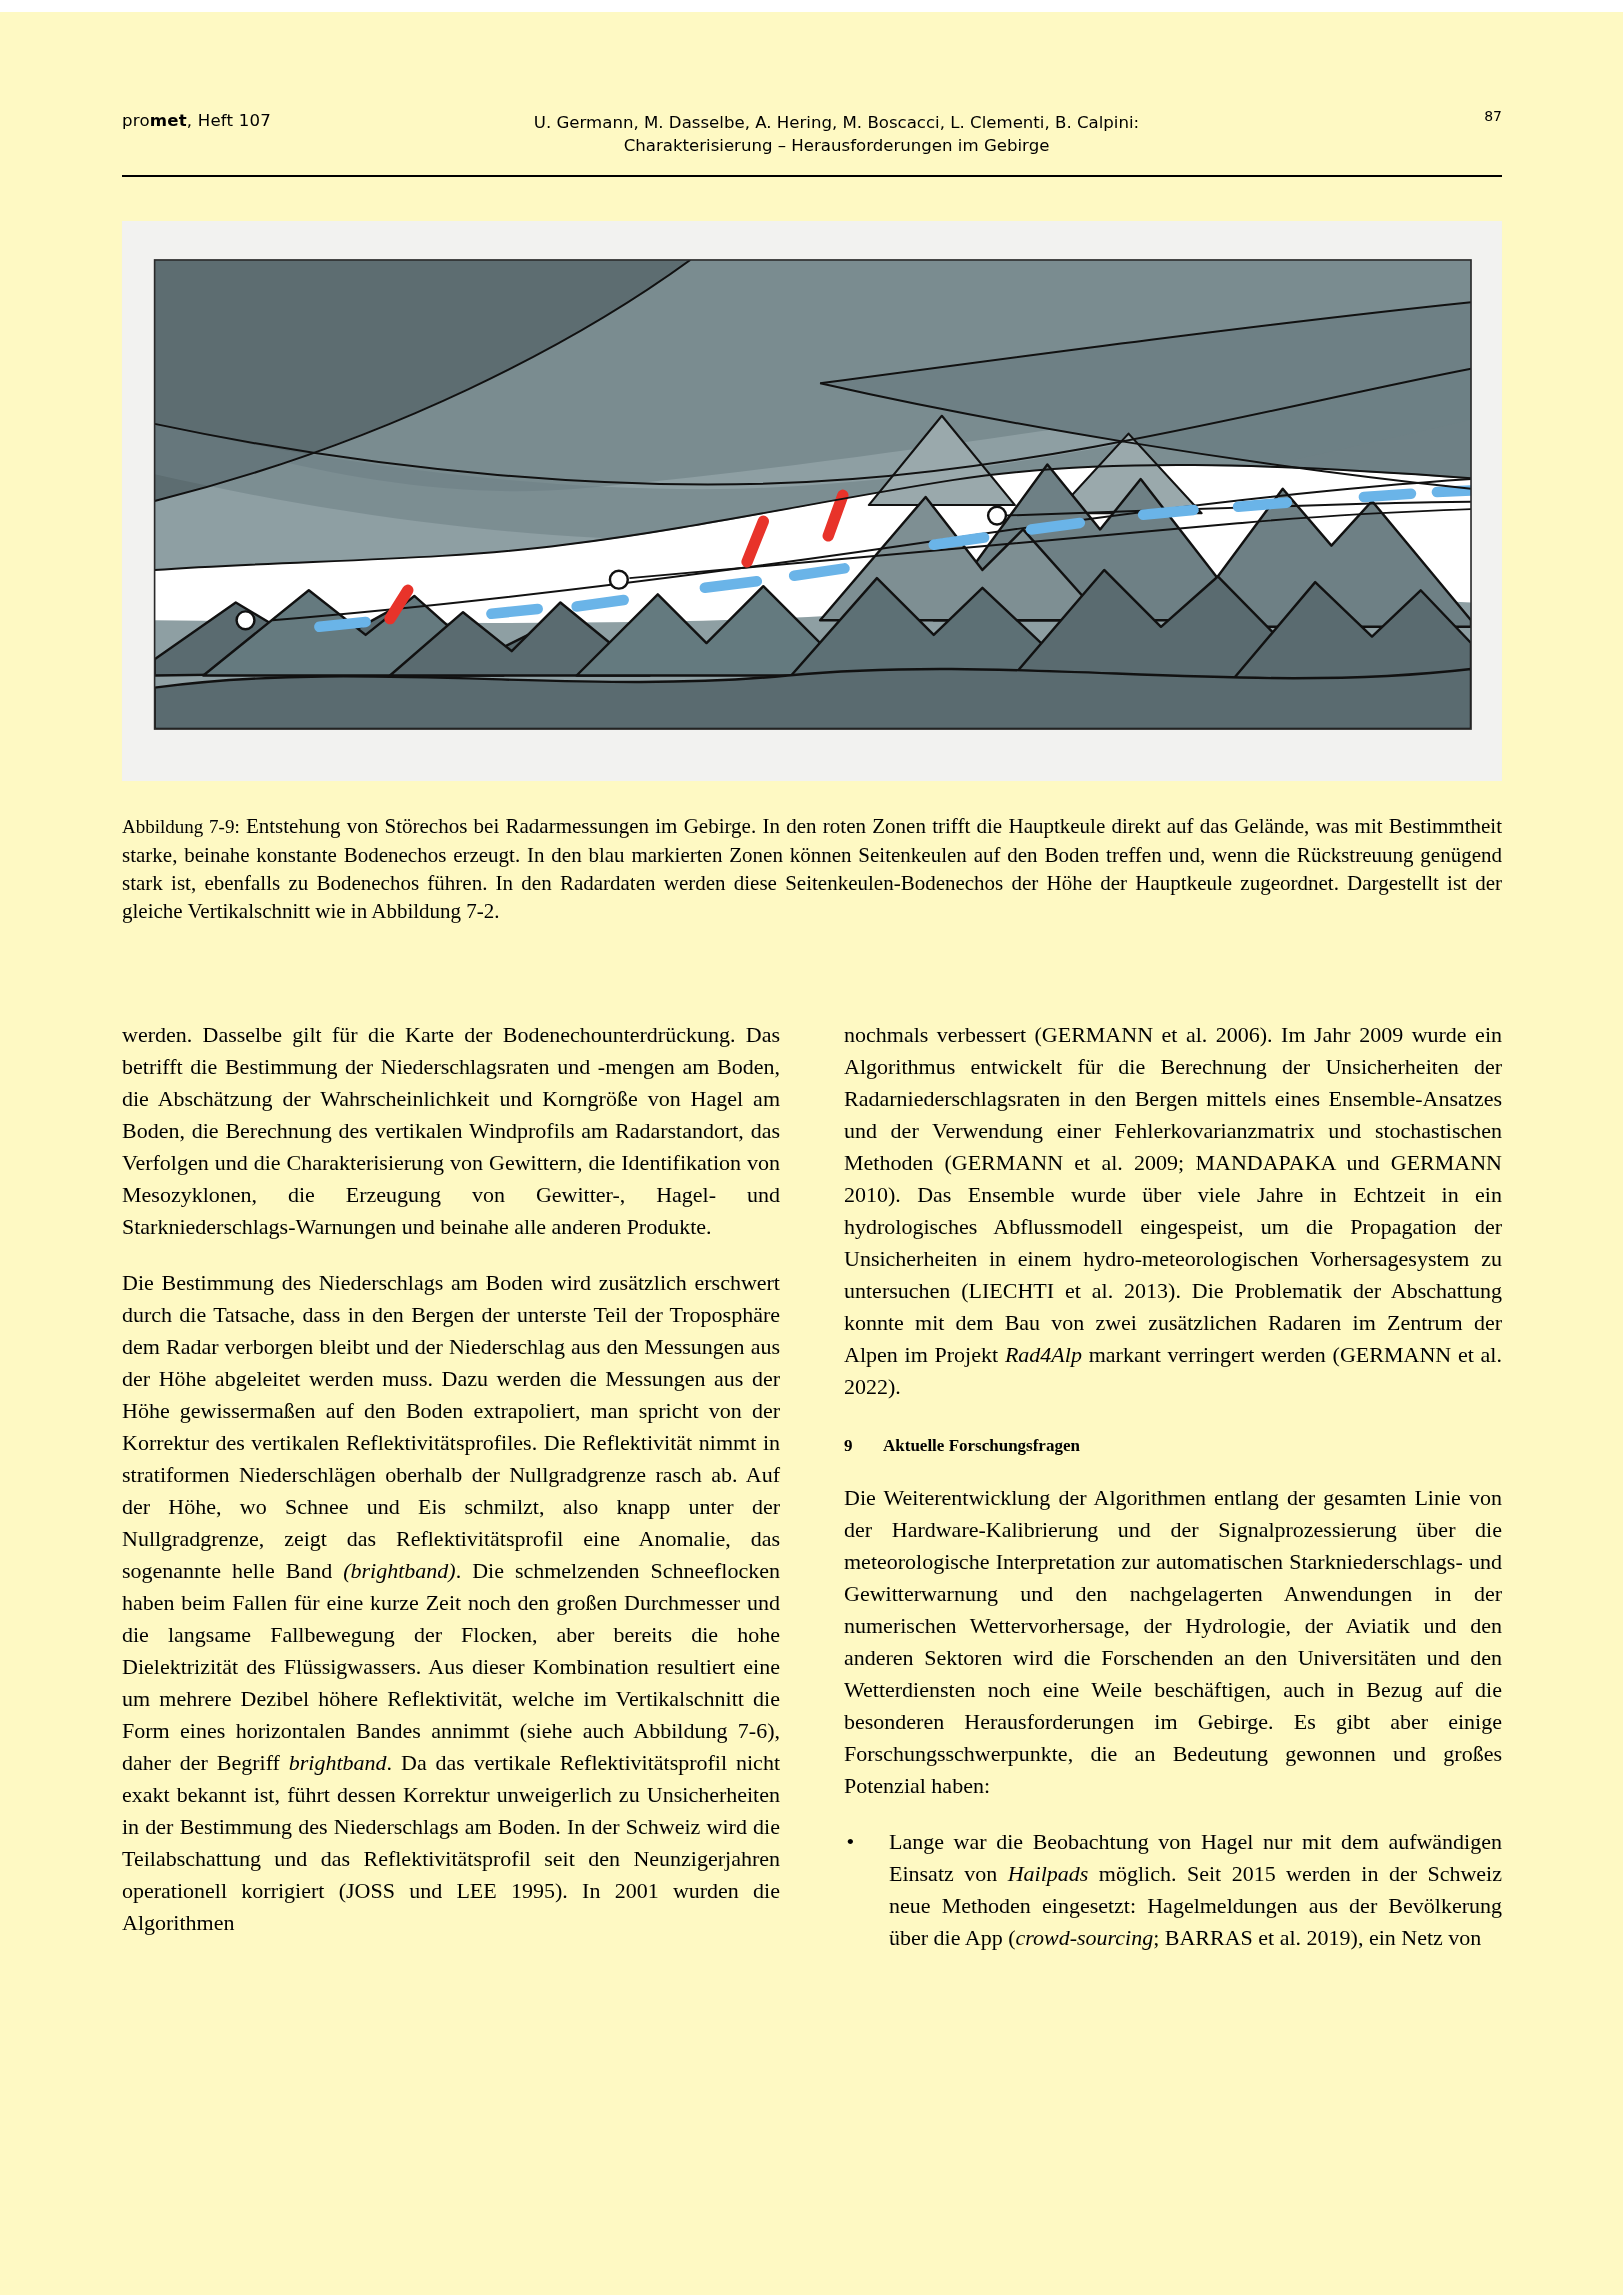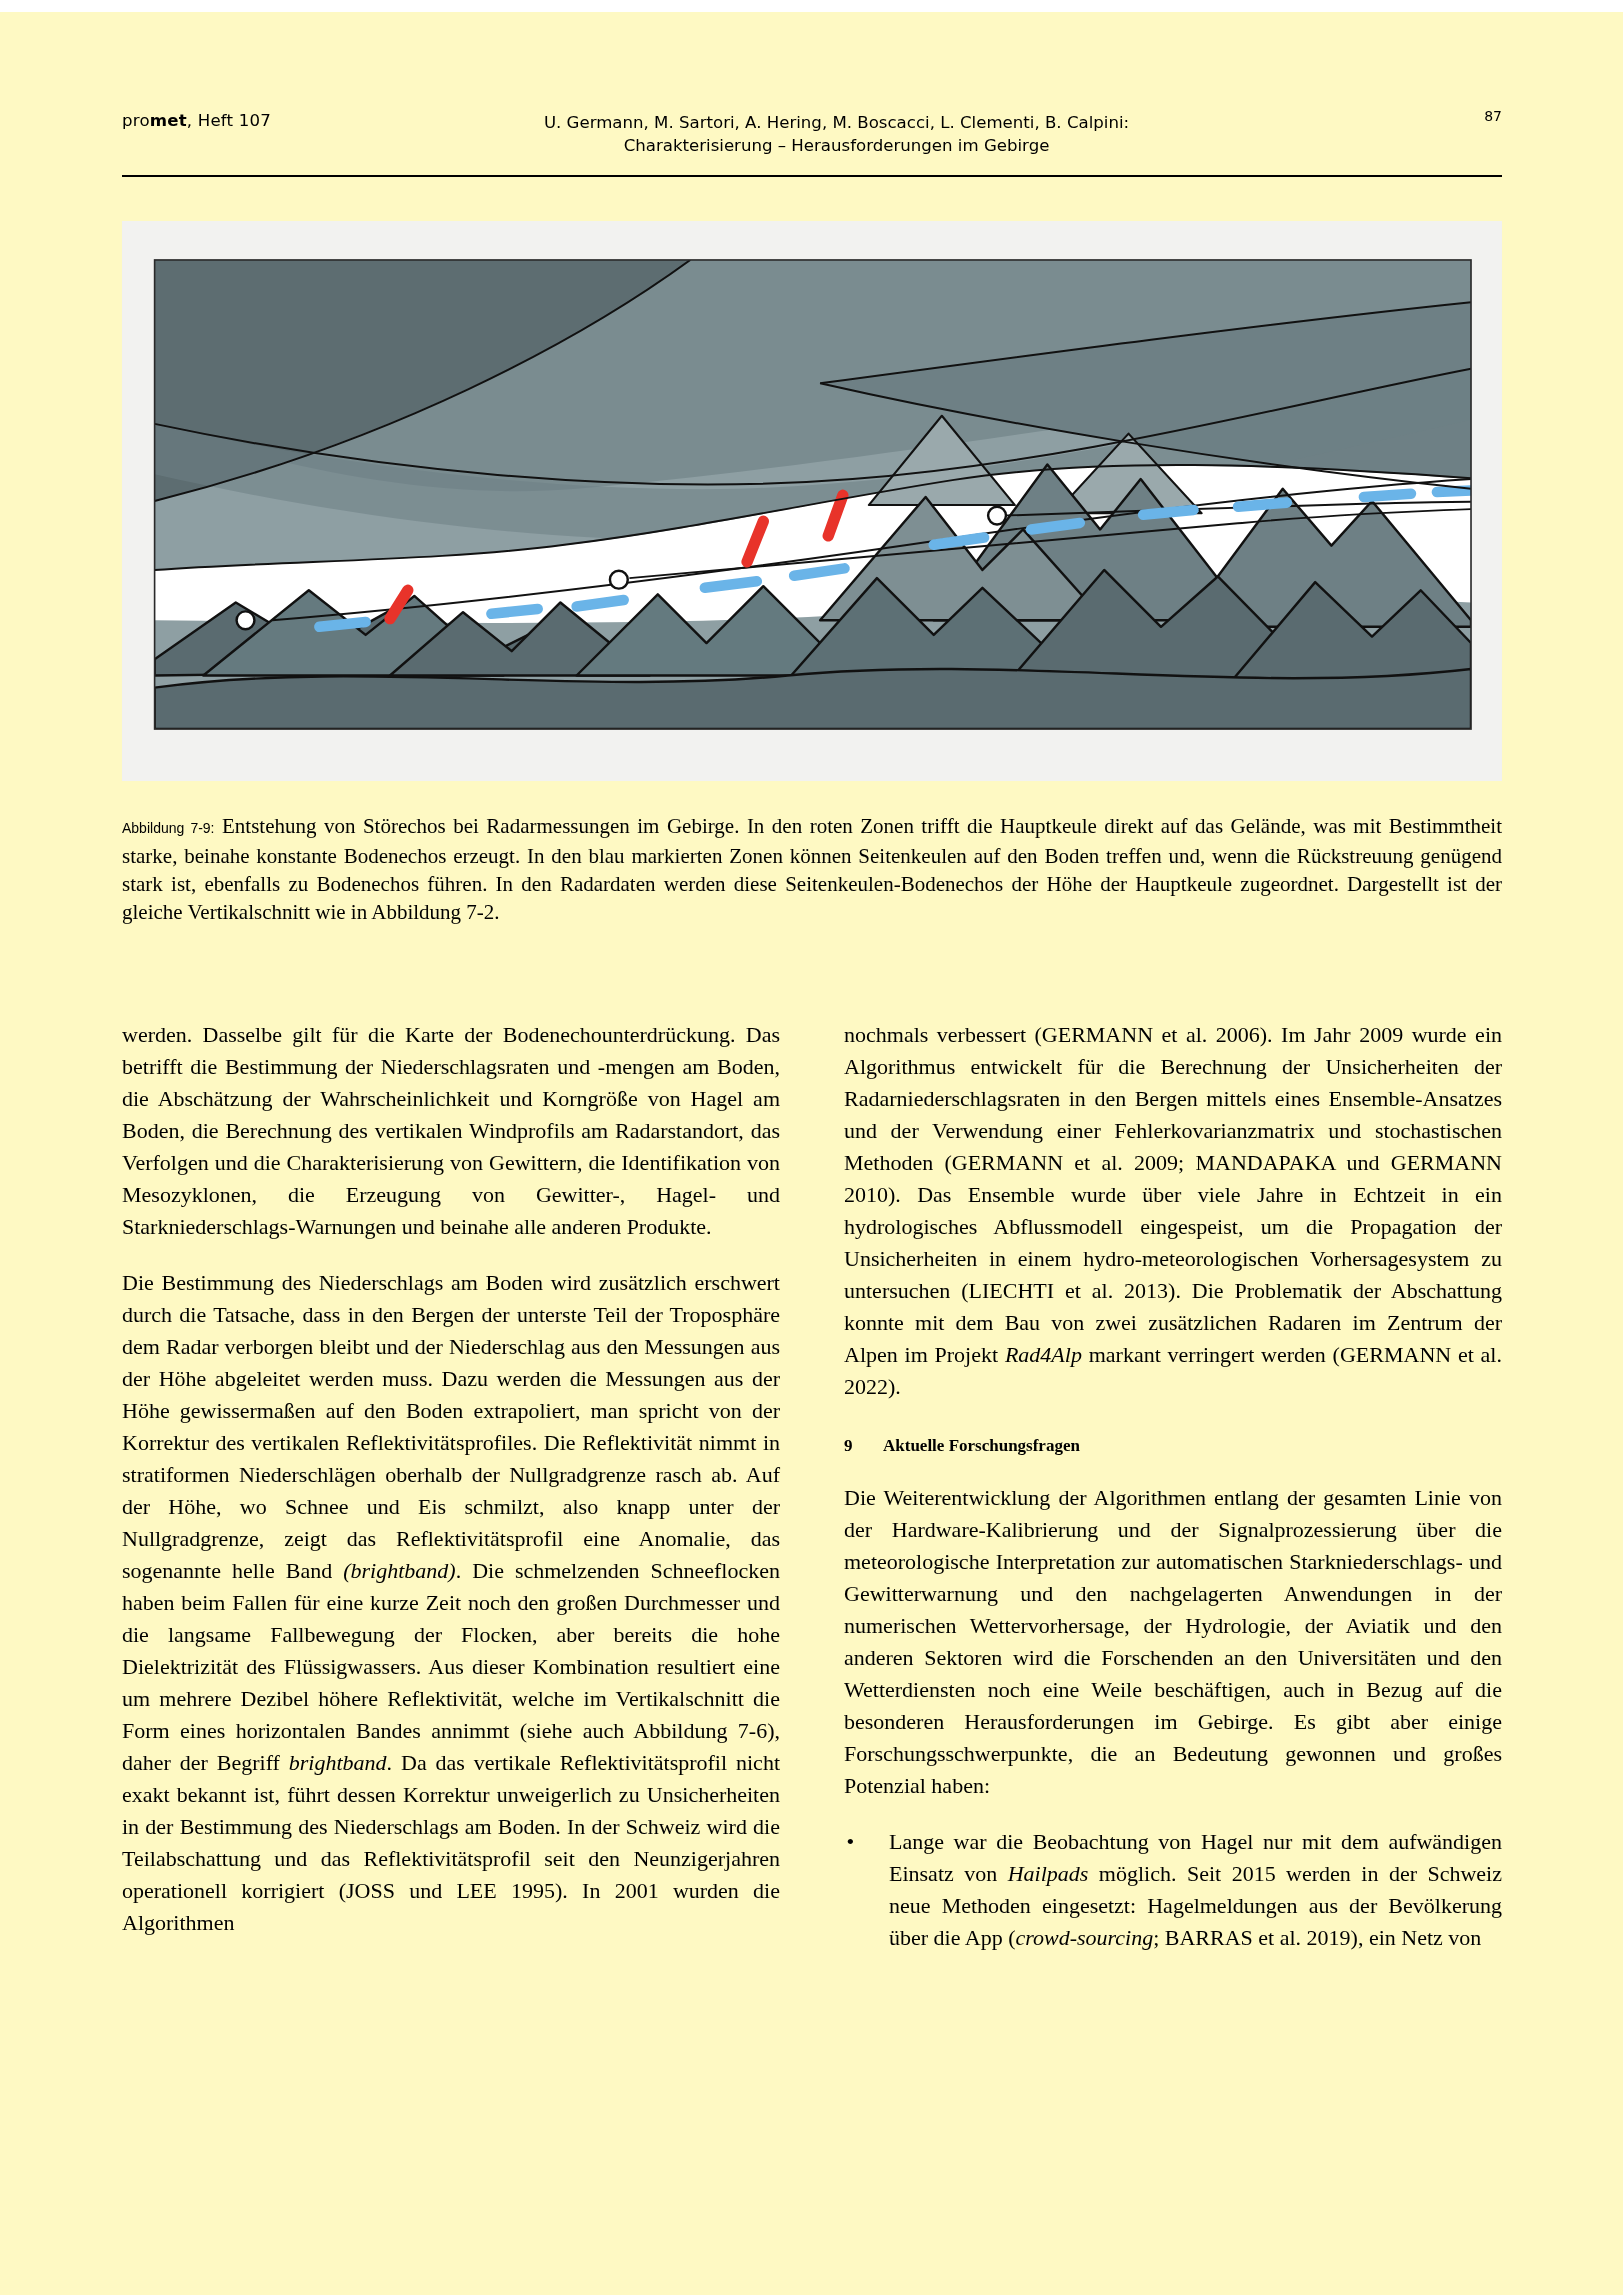--- a/index.html
+++ b/index.html
@@ -90,22 +90,22 @@
     left: 122px;
     top: 800px;
     width: 1380px;
     font-family: "Liberation Serif", serif;
     font-size: 21px;
     line-height: 28px;
     text-align: justify;
     color: #000;
   }
   .caption .lead {
-    font-family: Liberation Sans, sans-serif;
-    font-size: 14px;
+    font-family: Liberation Serif, serif;
+    font-size: 19px;
   }
 
   
   .col {
     position: absolute;
     top: 1007px;
     width: 658px;
     font-size: 22px;
     line-height: 32px;
     text-align: justify;
@@ -151,21 +151,21 @@
   }
 </style>
 </head>
 <body>
 
 <div class="page">
 
   <div class="runhead">
     <div class="runhead-left"><span>pro</span><b>met</b><span>, Heft 107</span></div>
     <div class="runhead-center">
-      <div>U. Germann, M. Sartori, A. Hering, M. Boscacci, L. Clementi, B. Calpini:</div>
+      <div>U. Germann, M. Dasselbe, A. Hering, M. Boscacci, L. Clementi, B. Calpini:</div>
       <div>Charakterisierung – Herausforderungen im Gebirge</div>
     </div>
     <div class="runhead-page">87</div>
   </div>
   <div class="rule"></div>
 
   <div class="figure-wrap">
     <svg class="figure-svg" width="1380" height="560" viewBox="0 0 1700 690">
       <defs>
         <clipPath id="frame">

